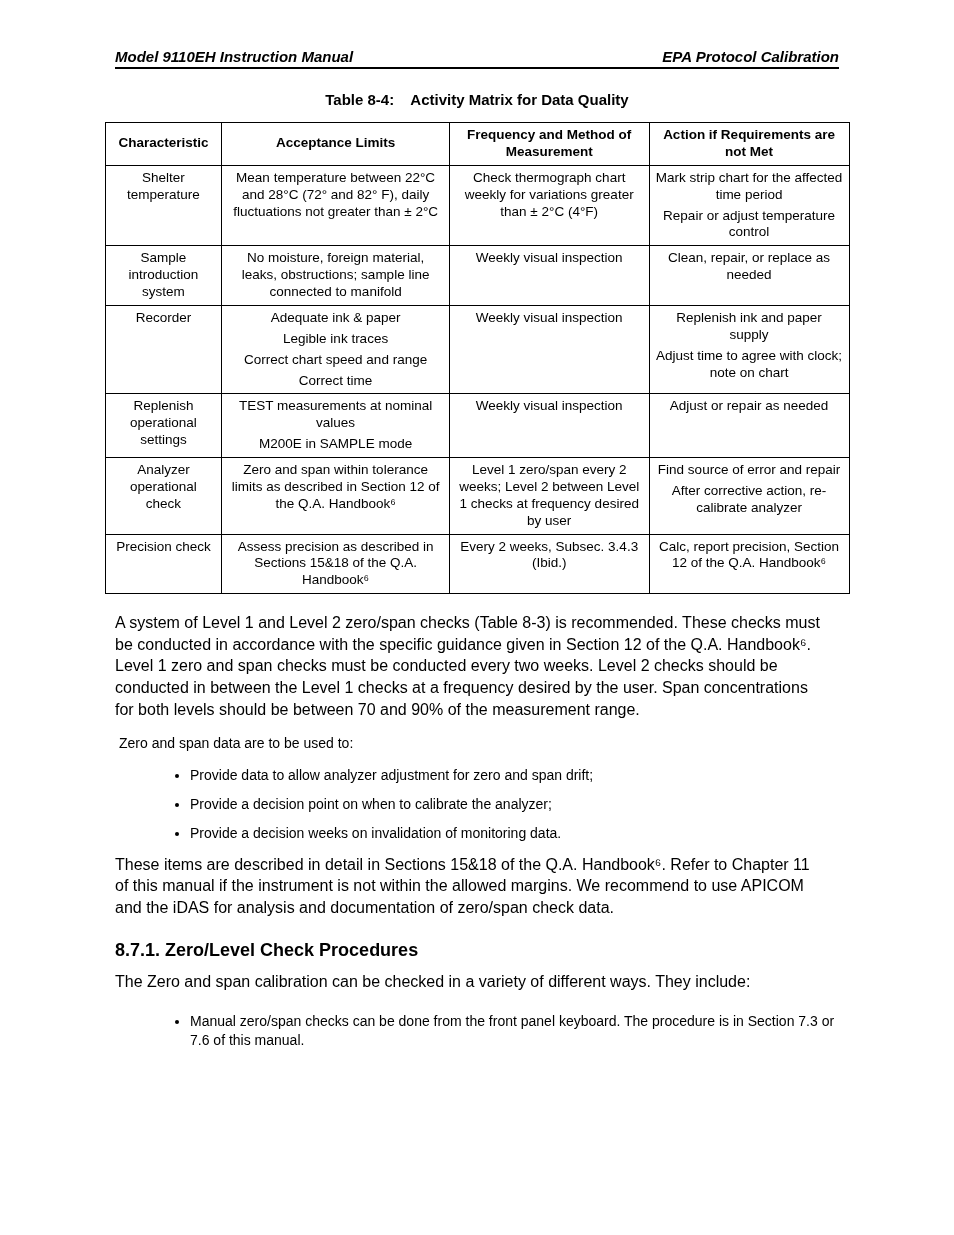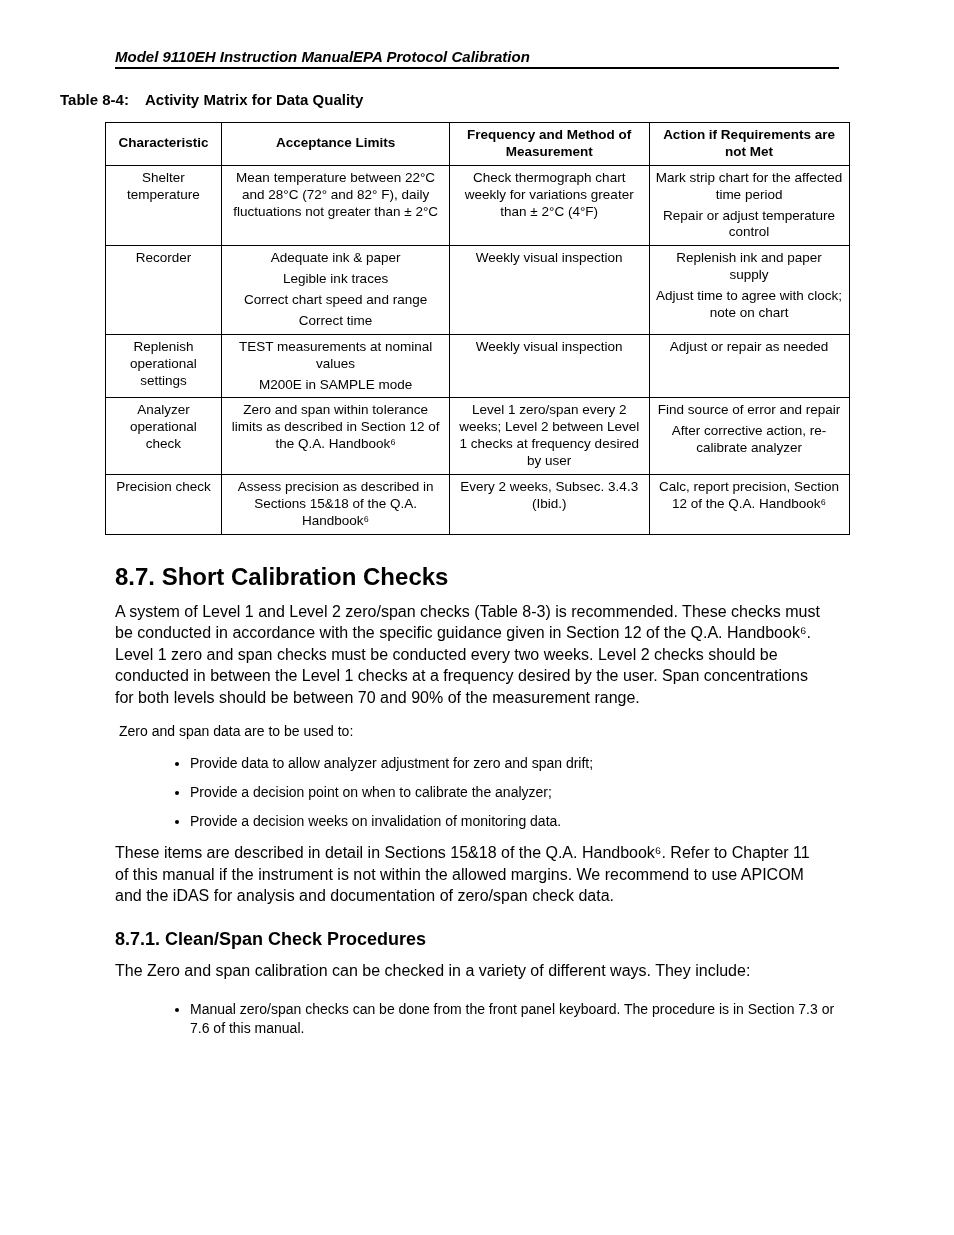--- a/index.html
+++ b/index.html
@@ -13,32 +13,33 @@
     width: 954px;
     height: 1235px;
     box-sizing: border-box;
     padding: 48px 60px 30px 60px;
     display: flex;
     flex-direction: column;
     position: relative;
   }
   .header-row {
     display: flex;
-    justify-content: flex-start;
+    justify-content: space-between;
     font-style: italic;
     font-weight: bold;
     font-size: 15px;
     padding: 0 55px 2px 55px;
   }
   .header-sep {
     border: none;
     border-top: 2px solid #000;
     margin: 0 55px 22px 55px;
   }
   .table-caption {
+    text-align: center;
     font-weight: bold;
     font-size: 15px;
     margin-bottom: 14px;
   }
   table.matrix {
     border-collapse: collapse;
     margin: 0 auto 18px auto;
     width: 745px;
     font-size: 13.5px;
     line-height: 1.25;
@@ -141,20 +142,32 @@
           </td>
           <td>
             <div class="cell-block">Check thermograph chart weekly for variations greater than ± 2°C (4°F)</div>
           </td>
           <td>
             <div class="cell-block">Mark strip chart for the affected time period</div>
             <div class="cell-block">Repair or adjust temperature control</div>
           </td>
         </tr>
         <tr>
+          <td>Sample introduction system</td>
+          <td>
+            <div class="cell-block">No moisture, foreign material, leaks, obstructions; sample line connected to manifold</div>
+          </td>
+          <td>
+            <div class="cell-block">Weekly visual inspection</div>
+          </td>
+          <td>
+            <div class="cell-block">Clean, repair, or replace as needed</div>
+          </td>
+        </tr>
+        <tr>
           <td>Recorder</td>
           <td>
             <div class="cell-block">Adequate ink &amp; paper</div>
             <div class="cell-block">Legible ink traces</div>
             <div class="cell-block">Correct chart speed and range</div>
             <div class="cell-block">Correct time</div>
           </td>
           <td>
             <div class="cell-block">Weekly visual inspection</div>
           </td>
@@ -198,30 +211,29 @@
             <div class="cell-block">Every 2 weeks, Subsec. 3.4.3 (Ibid.)</div>
           </td>
           <td>
             <div class="cell-block">Calc, report precision, Section 12 of the Q.A. Handbook⁶</div>
           </td>
         </tr>
       </tbody>
   </table>
 
   <div class="content">
-    <h1 class="section">8.7. Short Calibration Checks</h1>
     <p class="body">A system of Level 1 and Level 2 zero/span checks (Table 8-3) is recommended. These checks must be conducted in accordance with the specific guidance given in Section 12 of the Q.A. Handbook⁶. Level 1 zero and span checks must be conducted every two weeks. Level 2 checks should be conducted in between the Level 1 checks at a frequency desired by the user. Span concentrations for both levels should be between 70 and 90% of the measurement range.</p>
     <p class="lead">Zero and span data are to be used to:</p>
     <ul class="bul" id="bul1">
         <li>Provide data to allow analyzer adjustment for zero and span drift;</li>
         <li>Provide a decision point on when to calibrate the analyzer;</li>
         <li>Provide a decision weeks on invalidation of monitoring data.</li>
       </ul>
     <p class="body">These items are described in detail in Sections 15&amp;18 of the Q.A. Handbook⁶. Refer to Chapter 11 of this manual if the instrument is not within the allowed margins. We recommend to use APICOM and the iDAS for analysis and documentation of zero/span check data.</p>
-    <h2 class="subsection">8.7.1. Clean/Span Check Procedures</h2>
+    <h2 class="subsection">8.7.1. Zero/Level Check Procedures</h2>
     <p class="body">The Zero and span calibration can be checked in a variety of different ways. They include:</p>
     <ul class="bul" id="bul2">
         <li>Manual zero/span checks can be done from the front panel keyboard. The procedure is in Section 7.3 or 7.6 of this manual.</li>
       </ul>
   </div>
 
 
 </div>
 
 </body></html>

